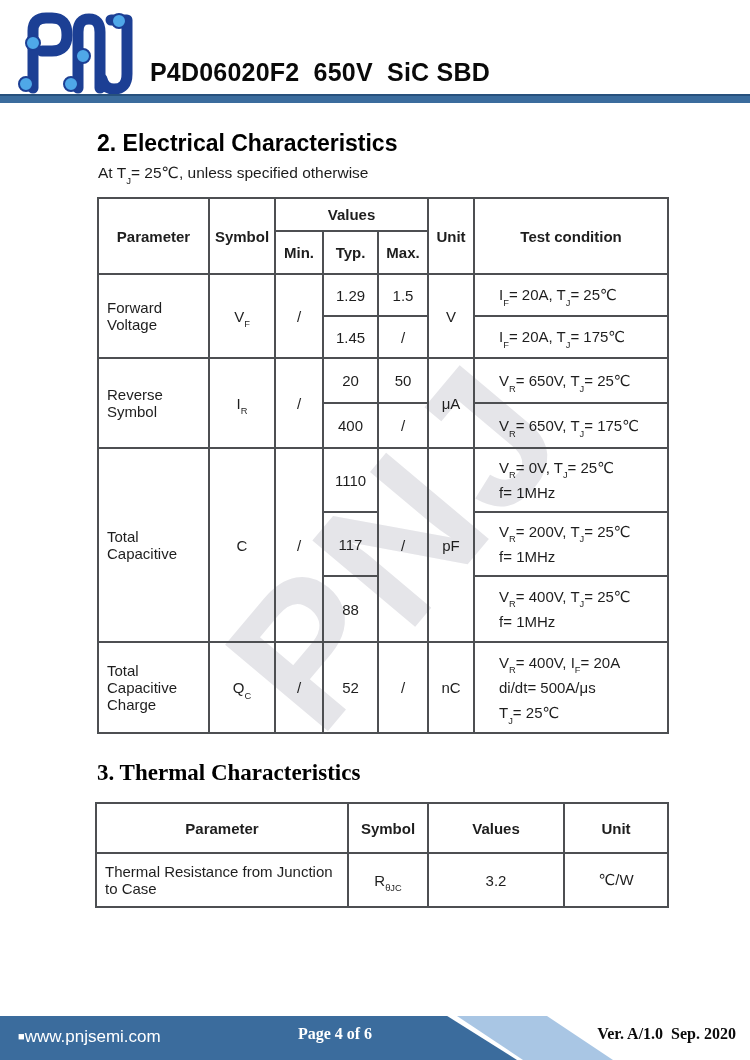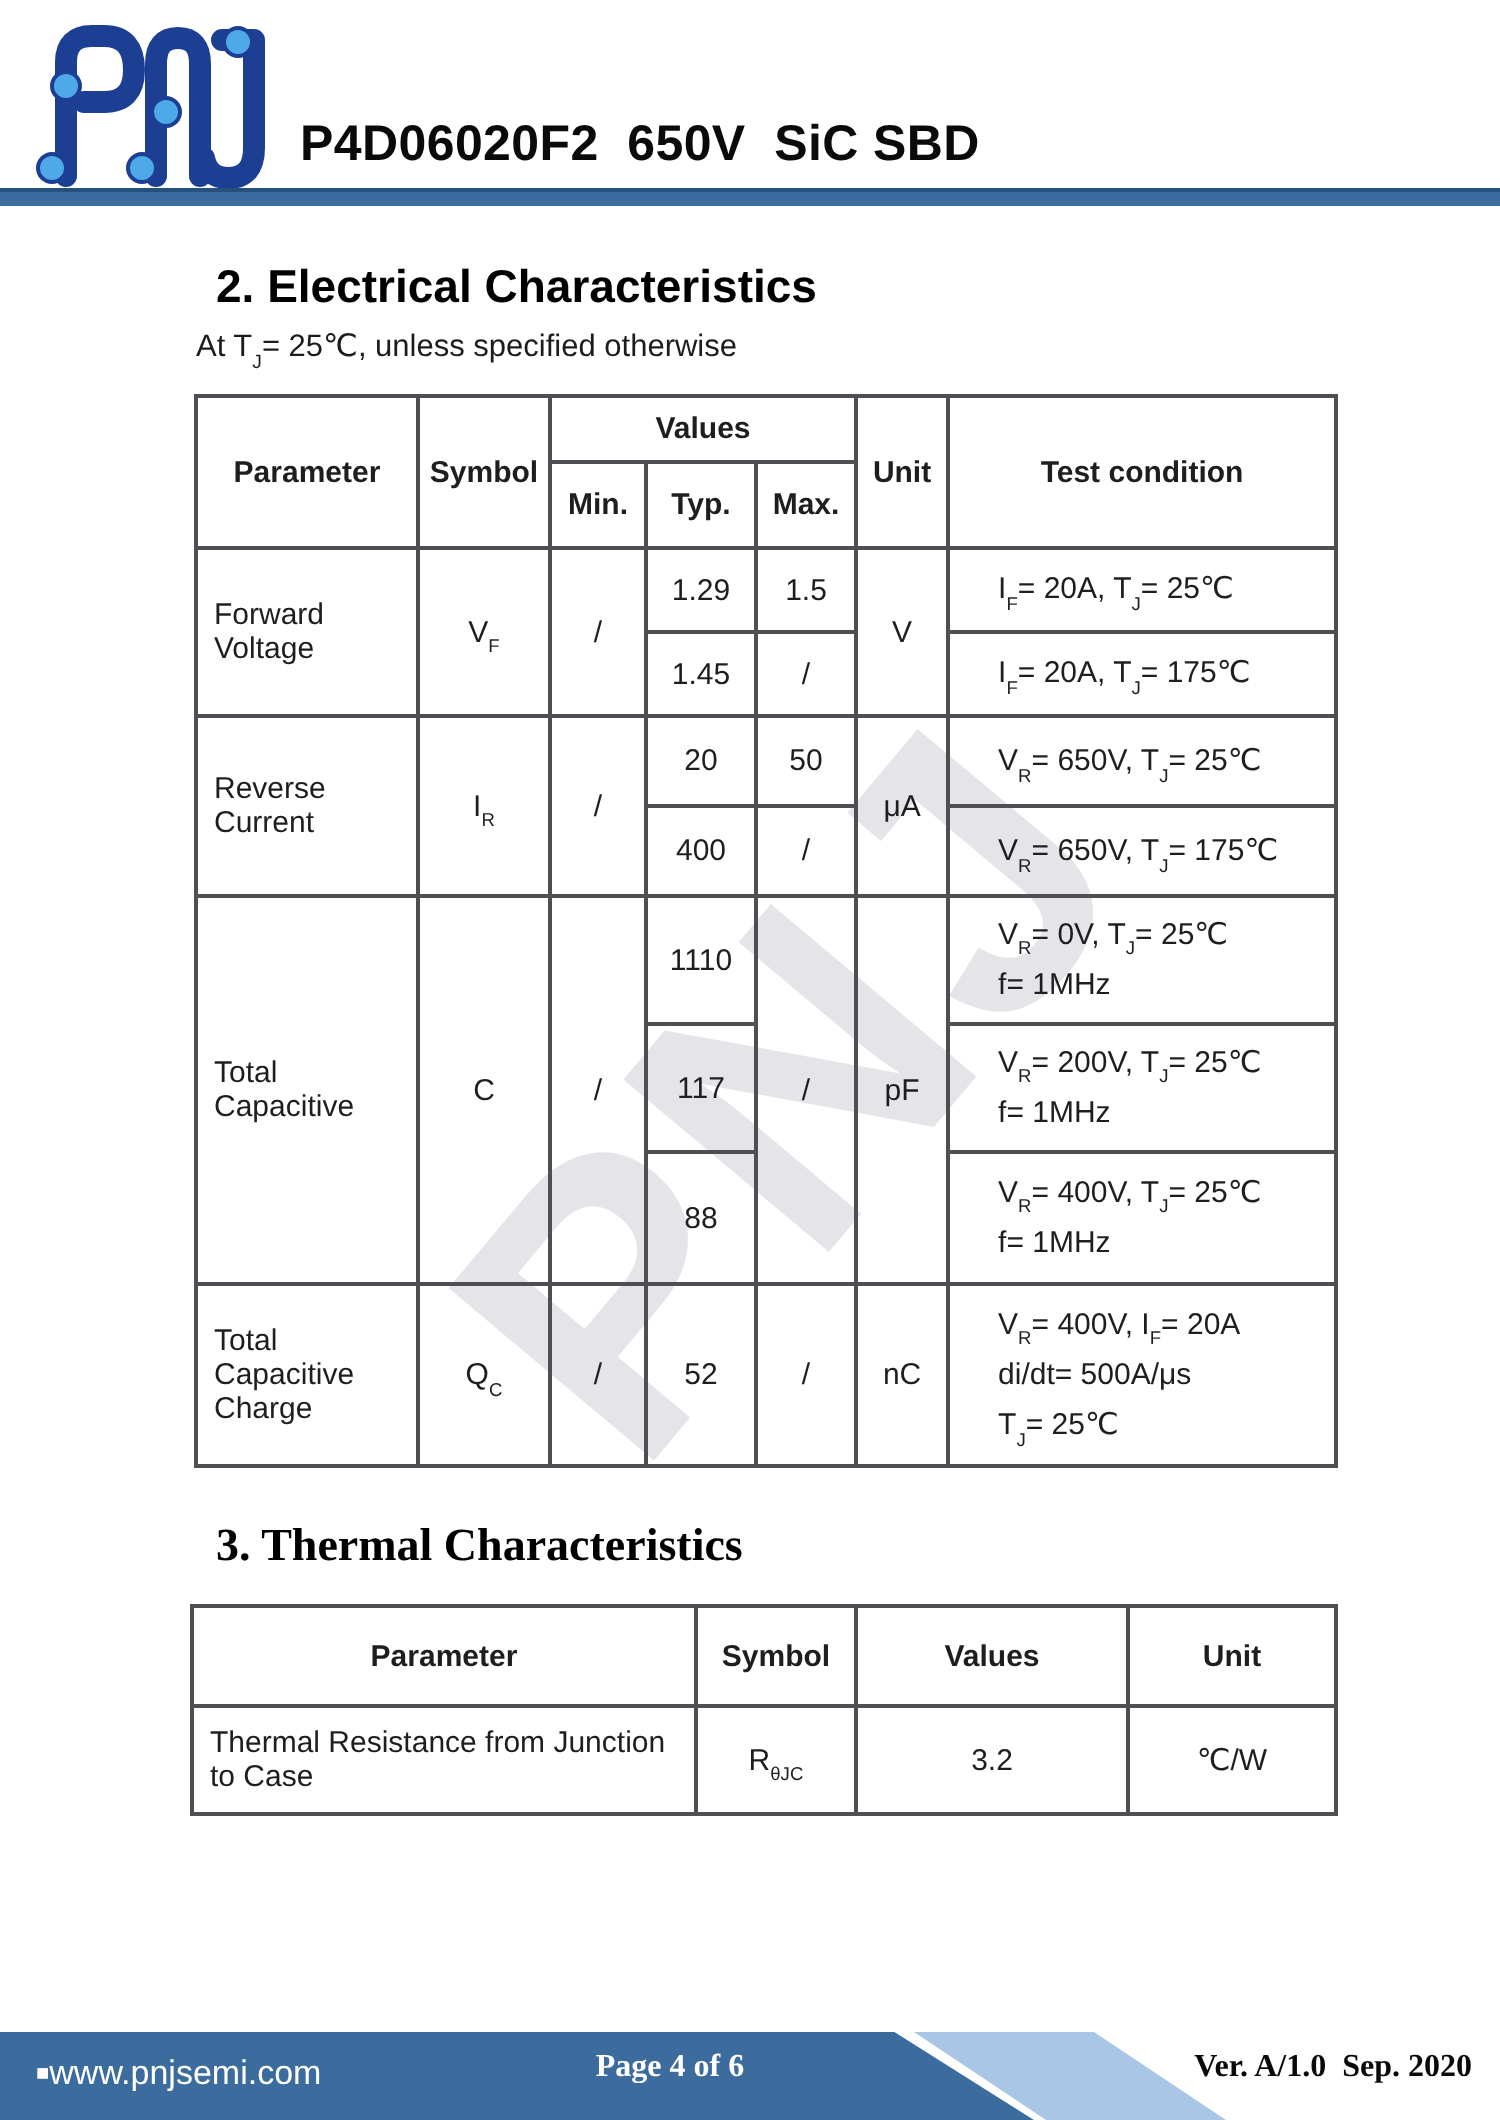--- a/index.html
+++ b/index.html
@@ -8,21 +8,21 @@
   sub{font-size:62%;line-height:0;position:relative;top:.18em;}
 
   
   .hdr-logo{position:absolute;left:14px;top:8px;width:134px;height:86px;}
   .doc-title{position:absolute;left:150px;top:58px;font-size:25px;font-weight:bold;
              color:#0a0a0a;white-space:pre;letter-spacing:.2px;}
   .hdr-rule{position:absolute;left:0;top:94px;width:750px;height:9px;
             background:#3b6c9d;border-top:2px solid #27517d;box-sizing:border-box;}
 
   
-  .sec-title{position:absolute;left:108px;font-size:23px;font-weight:bold;color:#000;}
+  .sec-title{position:absolute;left:97px;font-size:23px;font-weight:bold;color:#000;}
   .sec2{top:130px;}
   .sec3{top:760px;font-family:Liberation Serif, serif;}
   .subtitle{position:absolute;left:98px;top:164px;font-size:15.5px;color:#1c1c1c;}
 
   
   .watermark{position:absolute;left:145px;top:420px;width:500px;height:250px;
              display:flex;align-items:center;justify-content:center;
              transform:rotate(-50deg);transform-origin:center;
              font-size:195px;font-weight:bold;color:#e5e5e9;letter-spacing:6px;
              z-index:0;user-select:none;}
@@ -99,21 +99,21 @@
       <td class="c" rowspan="2">V</td>
       <td class="cond">I<sub>F</sub>= 20A, T<sub>J</sub>= 25℃</td>
     </tr>
     <tr style="height:42px">
       <td class="c">1.45</td>
       <td class="c">/</td>
       <td class="cond">I<sub>F</sub>= 20A, T<sub>J</sub>= 175℃</td>
     </tr>
 
     <tr style="height:45px">
-      <td class="l" rowspan="2">Reverse Current</td>
+      <td class="l" rowspan="2">Reverse Symbol</td>
       <td class="c" rowspan="2">I<sub>R</sub></td>
       <td class="c" rowspan="2">/</td>
       <td class="c">20</td>
       <td class="c">50</td>
       <td class="c" rowspan="2">μA</td>
       <td class="cond">V<sub>R</sub>= 650V, T<sub>J</sub>= 25℃</td>
     </tr>
     <tr style="height:45px">
       <td class="c">400</td>
       <td class="c">/</td>

